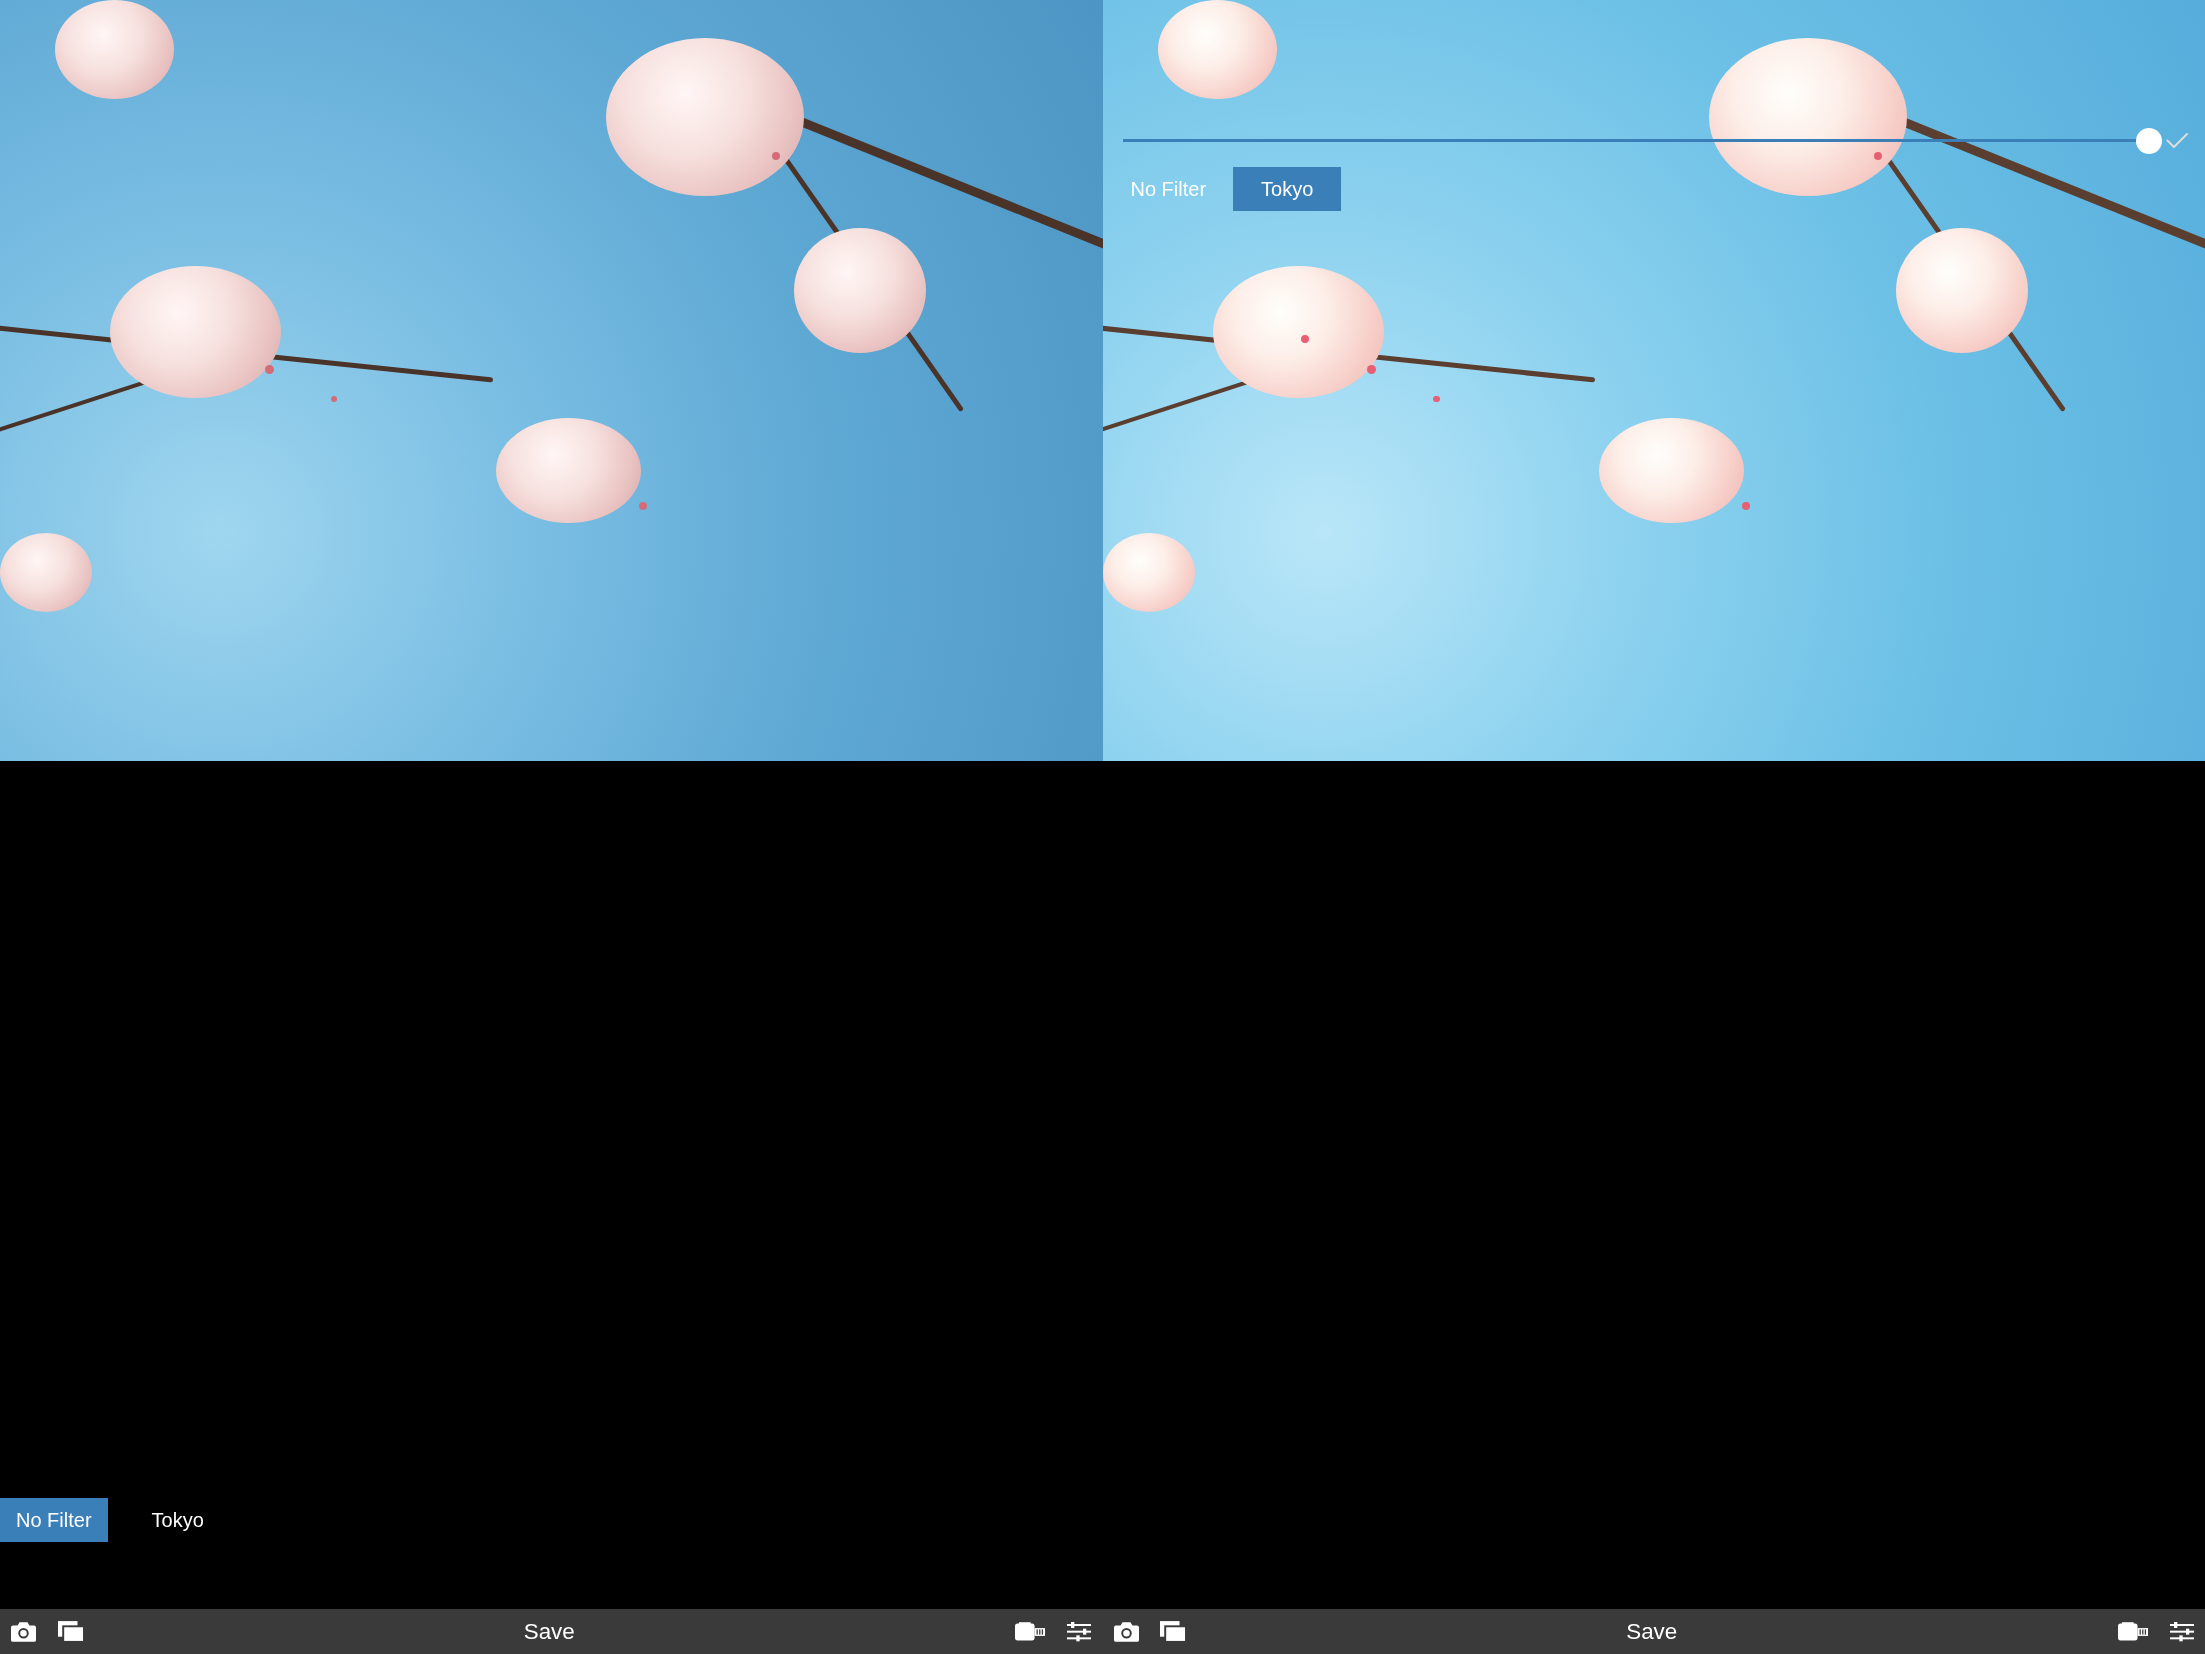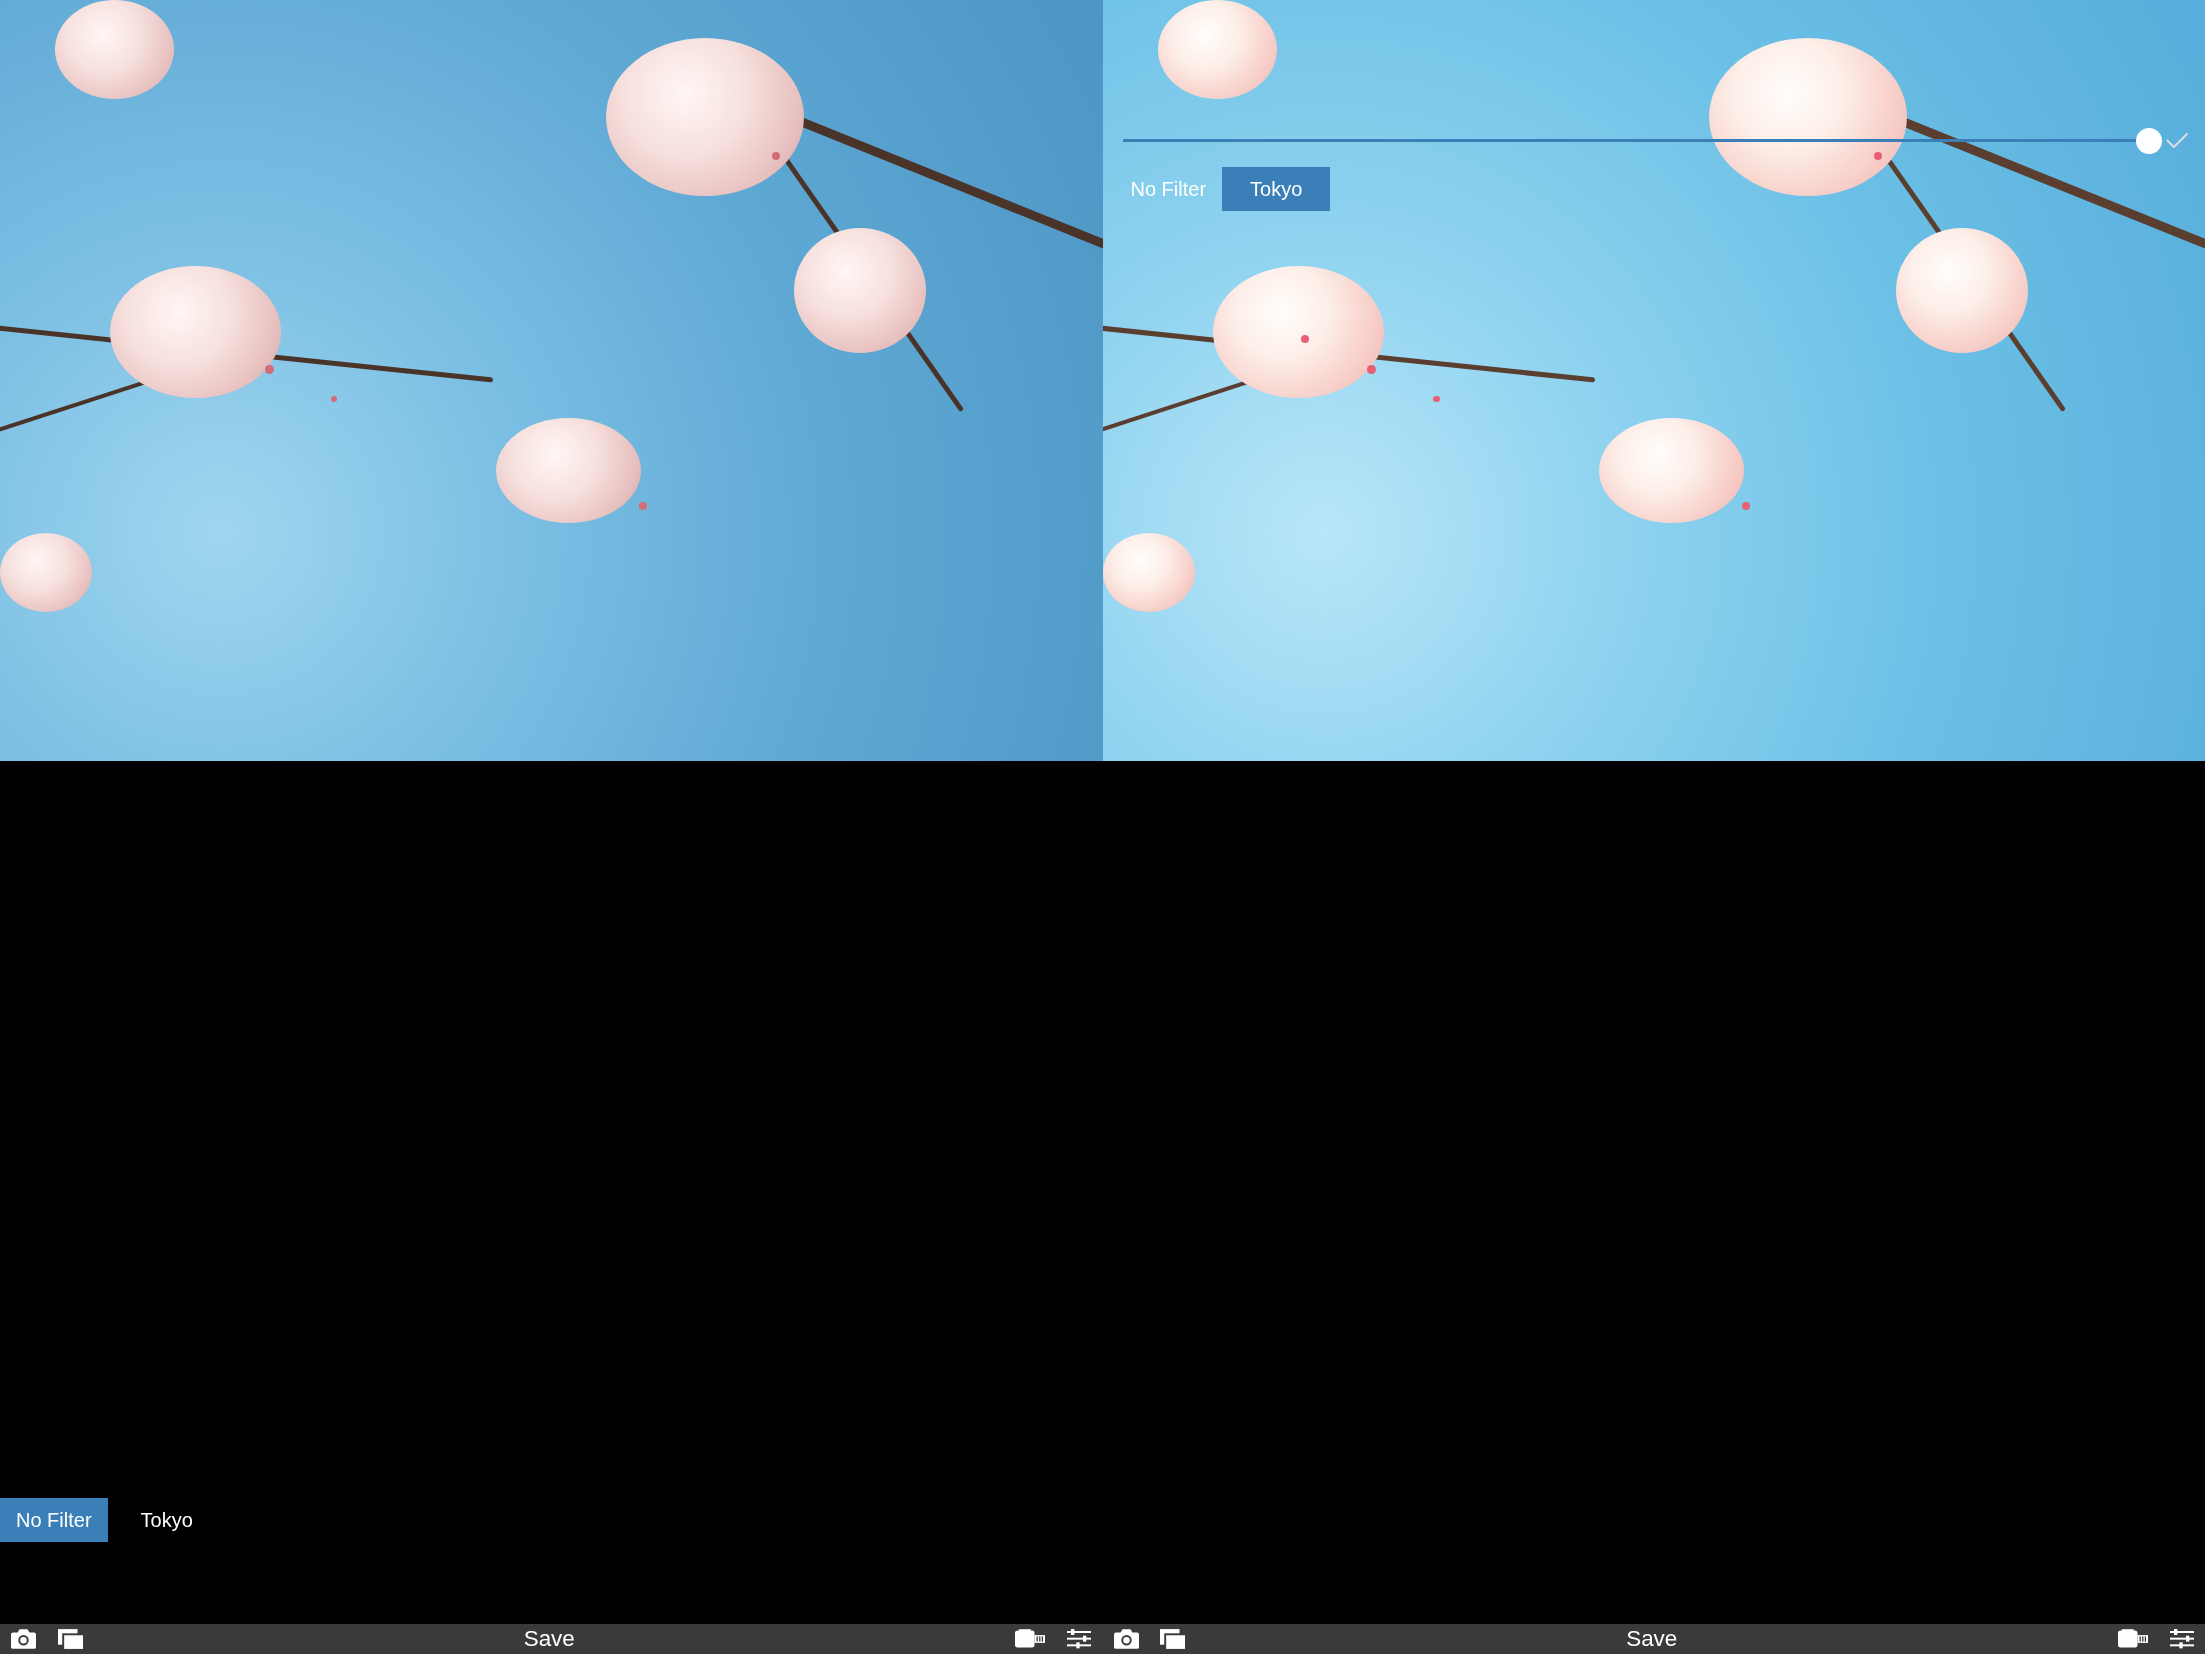--- a/index.html
+++ b/index.html
@@ -10,33 +10,33 @@
   .skyA{background:radial-gradient(circle at 20% 70%,#9fd6ef 0%,#7abee3 30%,#5ea8d4 60%,#4c95c4 100%)}
   .skyB{background:radial-gradient(circle at 20% 70%,#b9e6f8 0%,#8dd2ef 30%,#6cc0e6 60%,#56addb 100%)}
   .mid{position:absolute;inset:0;flex:1}
   .branch{position:absolute;background:#4a342a;transform-origin:left center;border-radius:4px}
   .blob{position:absolute;border-radius:50%;filter:blur(0.7px)}
   .pA .blob{background:radial-gradient(circle at 40% 35%,#fff6f5 0%,#f6e0dd 40%,#e9c3c2 70%,#d1a3a6 100%)}
   .pB .blob{background:radial-gradient(circle at 40% 35%,#fffefb 0%,#fdeee8 35%,#f8d2cc 65%,#eeb1b0 100%)}
   .pop{position:absolute;border-radius:50%}
   .pA .pop{background:#d46c78}
   .pB .pop{background:#e85f74}
-  .filter-row{position:absolute;left:0;right:0;display:flex;align-items:flex-end;gap:0}
+  .filter-row{position:absolute;left:0;right:0;display:flex;align-items:flex-end;gap:11px}
   .filter-item{height:44px;display:flex;align-items:center;justify-content:center;padding:0 16px;color:#fff;font-size:20px;font-weight:300;cursor:pointer;white-space:nowrap}
   .filter-item.sel{background:#3b7fb8}
   .sub-row{position:absolute;left:0;right:0;display:flex;align-items:flex-end;height:73px;overflow:hidden}
   .sub-item{width:58px;display:flex;flex-direction:column;align-items:center;justify-content:flex-end;color:#b9b9b9;font-size:16px;font-weight:300;cursor:pointer;flex:0 0 58px}
   .sub-item .bar{width:58px;background:#3b7fb8}
   .sub-item.sel{color:#fff}
   .sub-item .lbl{padding:5.3px 0 8px 0}
   .slider-row{position:absolute;display:flex;align-items:center}
   .slider-track{flex:1;height:2.6px;background:#3b7fb8;position:relative}
   .slider-thumb{position:absolute;width:26px;height:26px;border-radius:50%;background:#fff;top:50%;transform:translate(-50%,-50%)}
   .check{width:40px;display:flex;align-items:center;justify-content:center;margin-left:8px;cursor:pointer}
-  .toolbar{position:absolute;left:0;right:0;bottom:0;height:30px;background:#3a3a3a;display:flex;align-items:center;color:#fff}
+  .toolbar{position:absolute;left:0;right:0;bottom:0;height:45px;background:#3a3a3a;display:flex;align-items:center;color:#fff}
   .tb-btn{height:100%;display:flex;align-items:center;justify-content:center;cursor:pointer}
   .tb-save{flex:1;font-size:22.4px;font-weight:300;text-align:center}
   svg{display:block}
 </style>
 </head>
 <body>
 
 <div class="app">
 
   <div class="pane">

